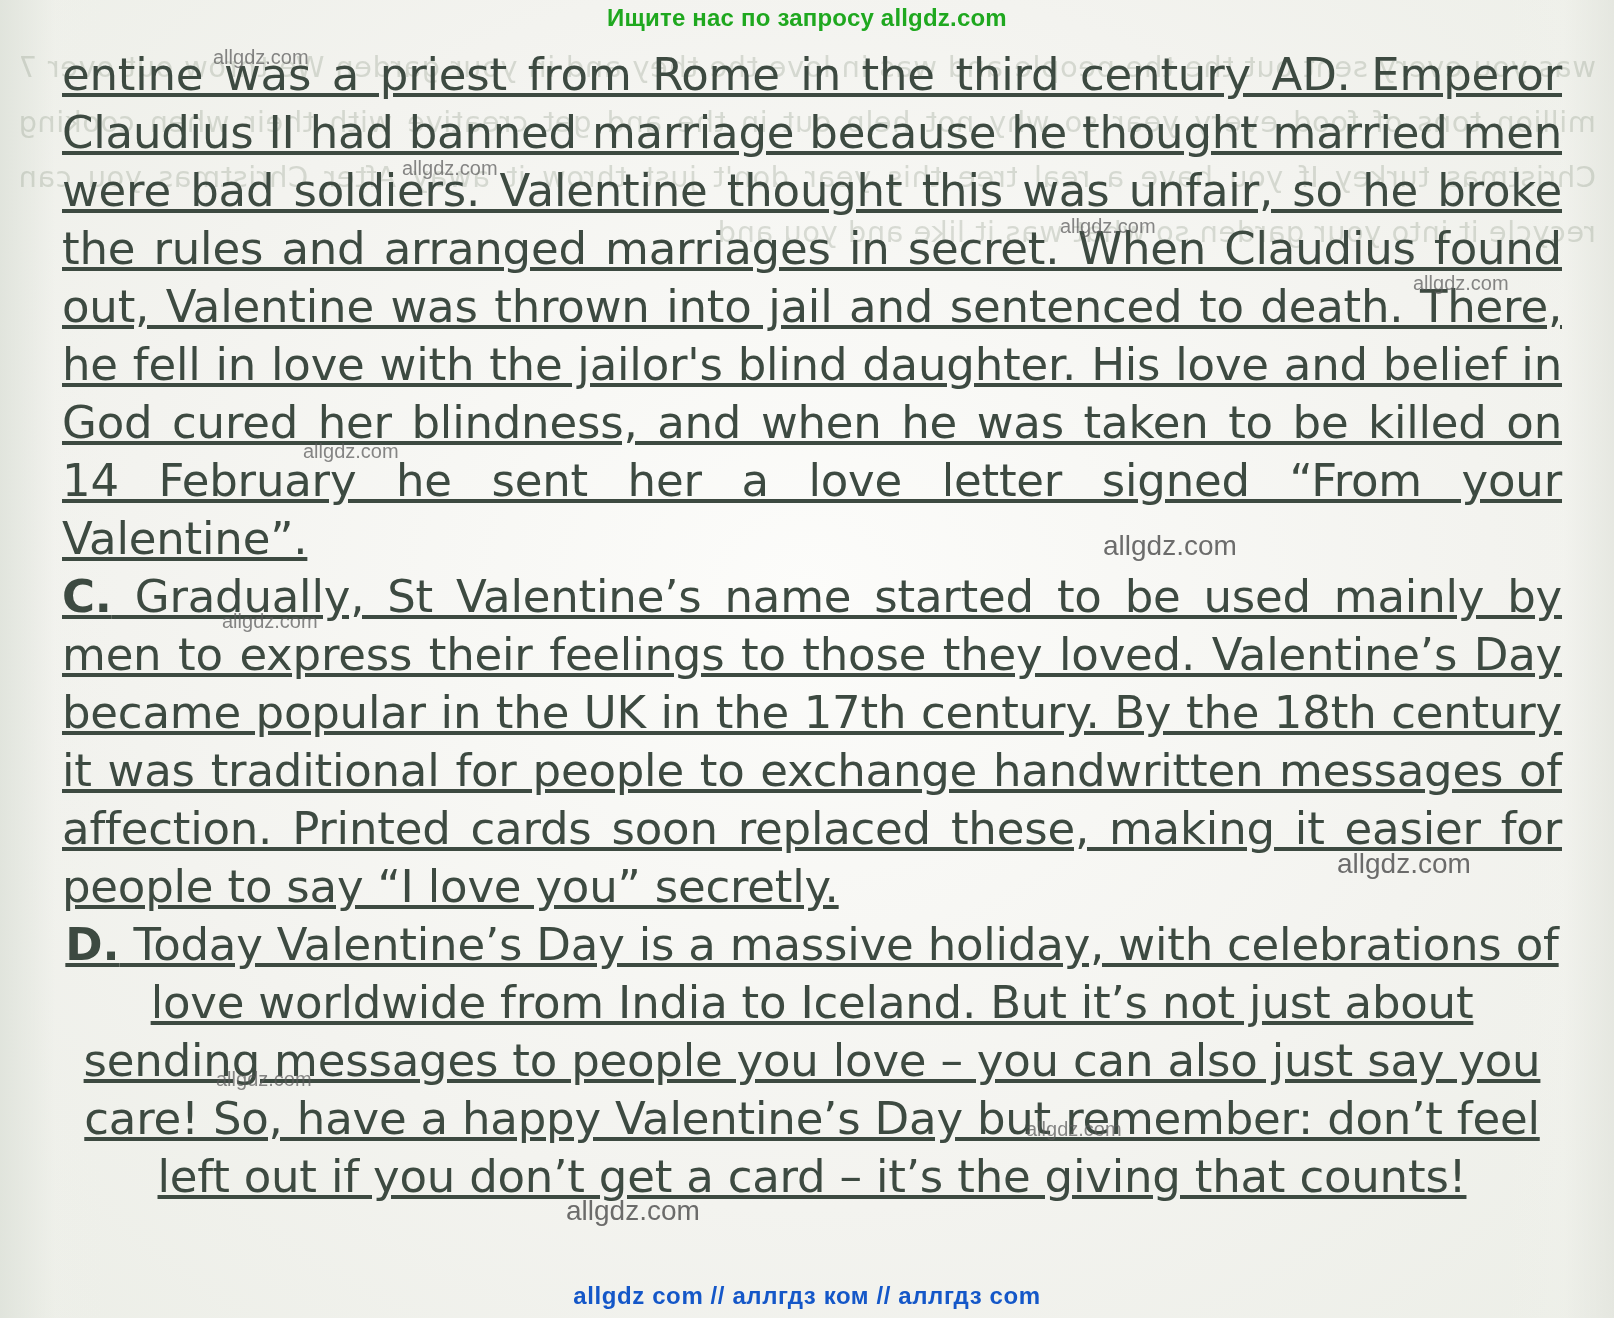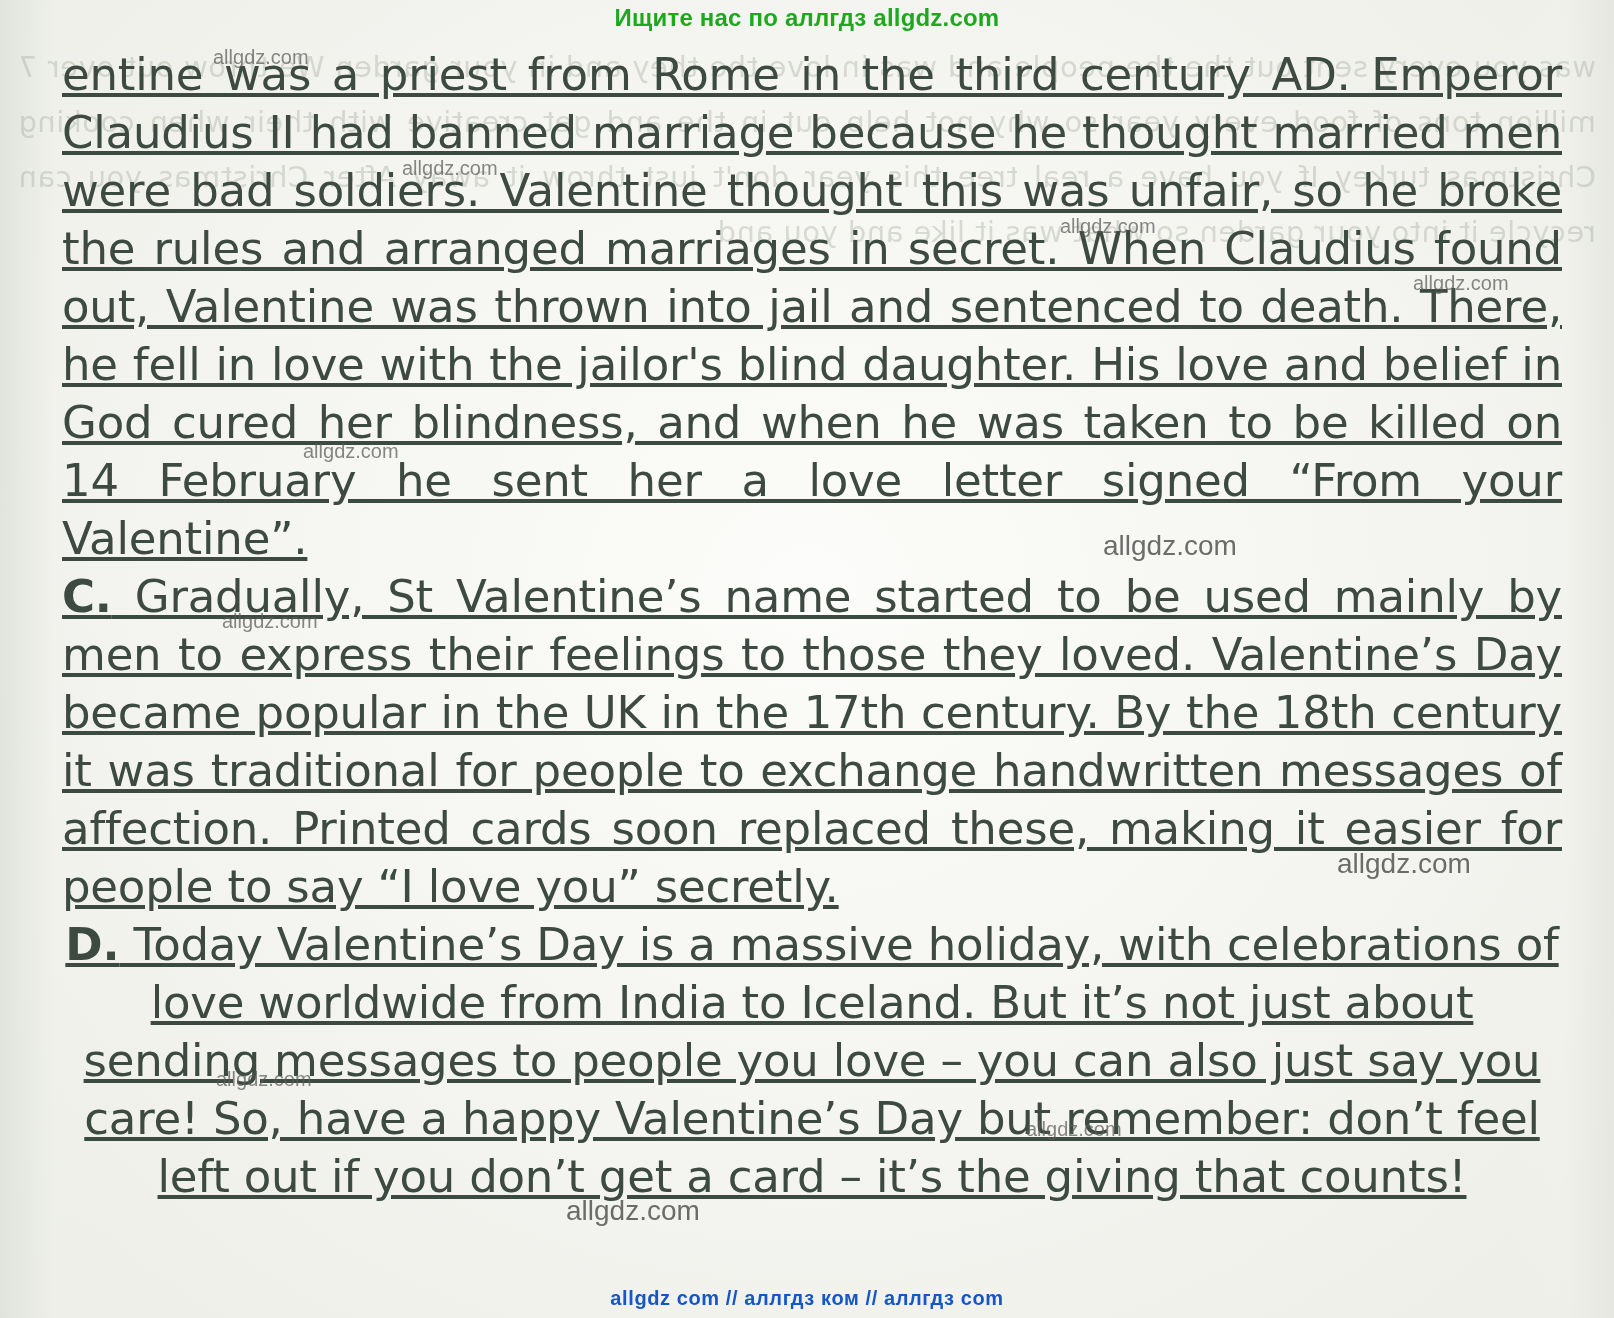--- a/index.html
+++ b/index.html
@@ -63,21 +63,21 @@
 
   
   .bottom-banner {
     position: absolute;
     bottom: 8px;
     left: 0;
     right: 0;
     text-align: center;
     color: #1457c8;
     font-family: "Liberation Sans", sans-serif;
-    font-size: 20px;
+    font-size: 24px;
     font-weight: 600;
     letter-spacing: 0.6px;
     z-index: 40;
   }
 
   
   .text-col {
     position: absolute;
     top: 46px;
     left: 62px;
@@ -119,21 +119,21 @@
     color: #4a4a4a;
   }
 </style>
 </head>
 <body>
 
 <div class="page">
 
   <div class="bleed">was you every sent out the the people and was in love the they and in your garden We throw out over 7 million tons of food every year so why not help out in the and get creative with their when cooking Christmas turkey If you have a real tree this year don't just throw it away After Christmas you can recycle it into your garden so what was it like and you and</div>
 
-  <div class="top-banner">Ищите нас по аллгдз allgdz.com</div>
+  <div class="top-banner">Ищите нас по запросу allgdz.com</div>
 
   <div class="text-col">
     <p class="para"><span class="lbl"></span><span>entine was a priest from Rome in the third century AD. Emperor Claudius II had banned marriage because he thought married men were bad soldiers. Valentine thought this was unfair, so he broke the rules and arranged marriages in secret. When Claudius found out, Valentine was thrown into jail and sentenced to death. There, he fell in love with the jailor's blind daughter. His love and belief in God cured her blindness, and when he was taken to be killed on 14 February he sent her a love letter signed “From your Valentine”.</span></p>
     <p class="para"><span class="lbl">C.</span><span> Gradually, St Valentine’s name started to be used mainly by men to express their feelings to those they loved. Valentine’s Day became popular in the UK in the 17th century. By the 18th century it was traditional for people to exchange handwritten messages of affection. Printed cards soon replaced these, making it easier for people to say “I love you” secretly.</span></p>
     <p class="para last"><span class="lbl">D.</span><span> Today Valentine’s Day is a massive holiday, with celebrations of love worldwide from India to Iceland. But it’s not just about sending messages to people you love – you can also just say you care! So, have a happy Valentine’s Day but remember: don’t feel left out if you don’t get a card – it’s the giving that counts!</span></p>
   </div>
 
   <div id="wm-layer">
       <div class="wm" style="left: 213px; top: 46px;">allgdz.com</div>
       <div class="wm" style="left: 402px; top: 157px;">allgdz.com</div>

